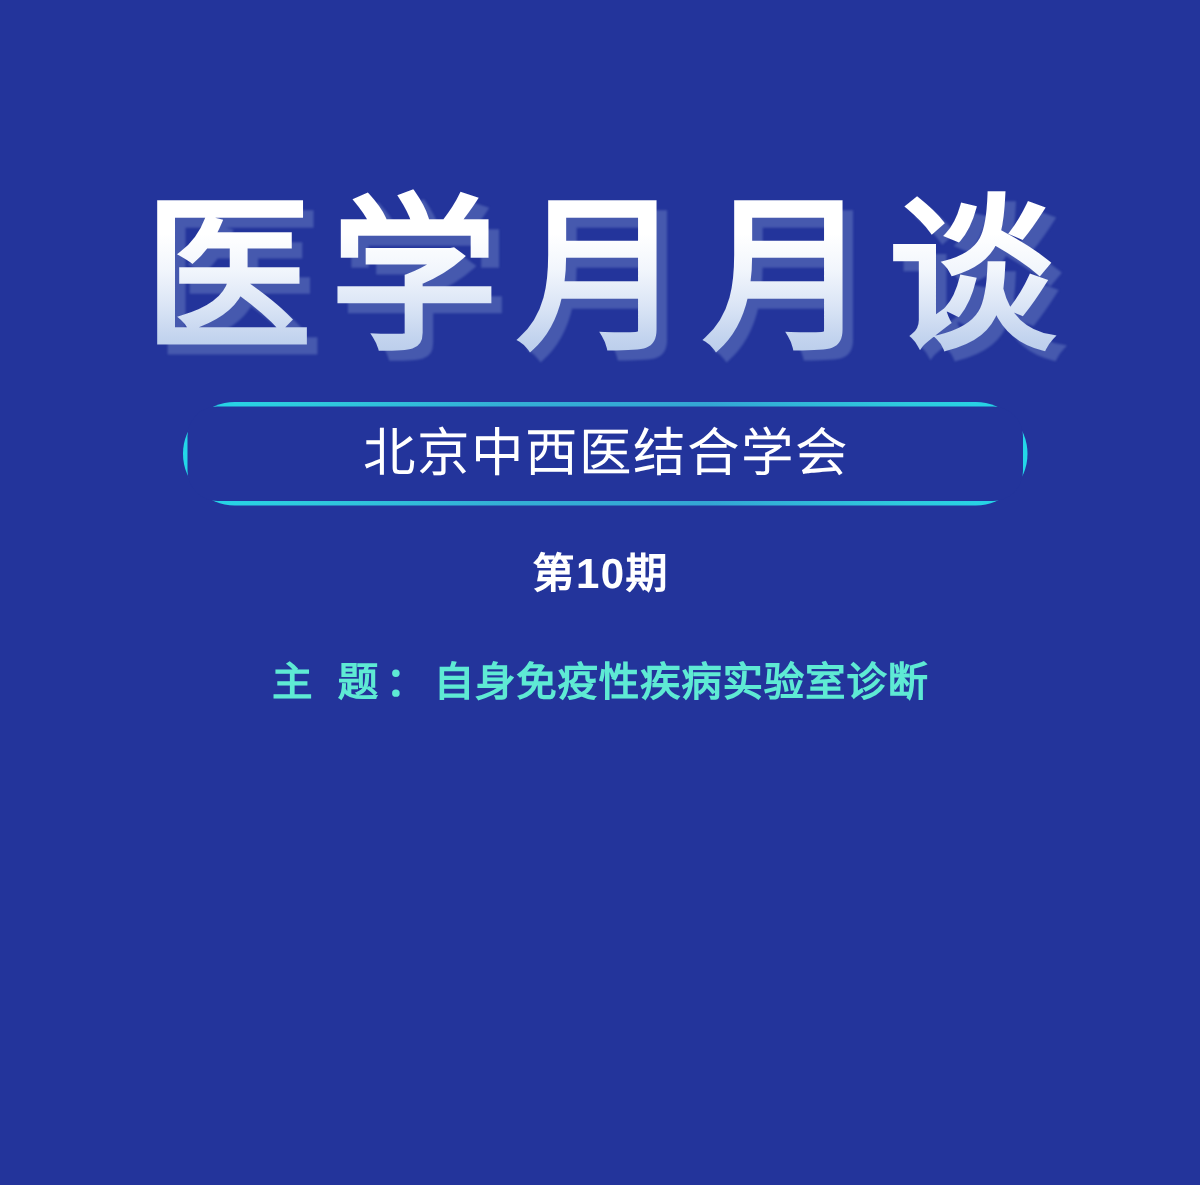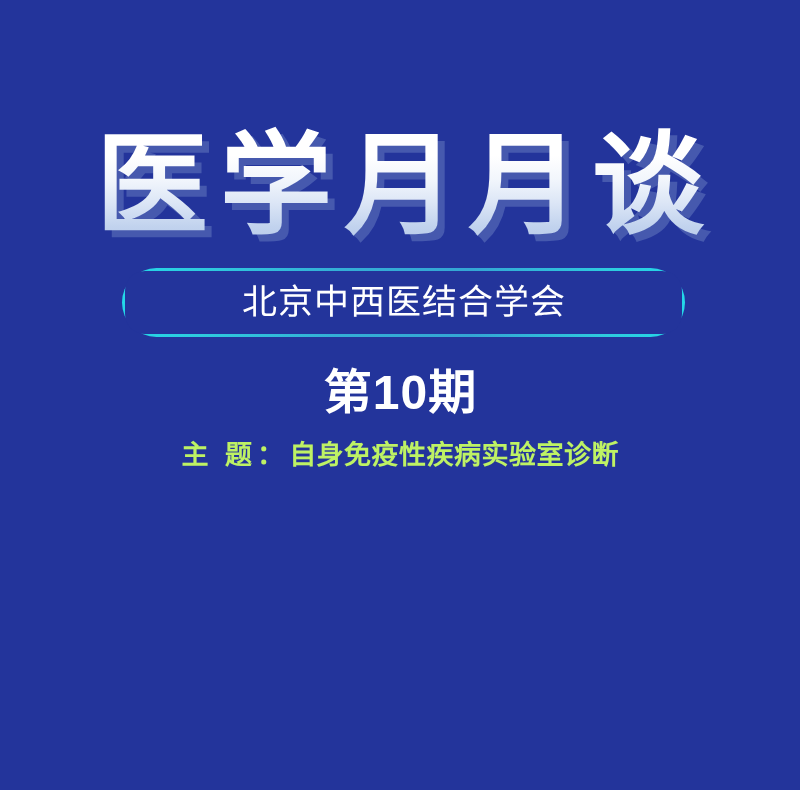--- a/index.html
+++ b/index.html
@@ -123,40 +123,40 @@
 
   
   .episode {
     position: absolute;
     left: 0;
     top: 369px;
     width: 800px;
     text-align: center;
     font-family: "Liberation Sans", "DejaVu Sans", sans-serif;
     font-weight: bold;
-    font-size: 48px;
+    font-size: 28px;
     line-height: 1;
     color: #FFFFFF;
     letter-spacing: 1px;
     text-indent: 1px;
     white-space: nowrap;
   }
 
   
   .theme {
     position: absolute;
     left: 0;
     top: 440px;
     width: 800px;
     text-align: center;
     font-family: "Liberation Serif", "DejaVu Serif", serif;
     font-weight: bold;
     font-size: 27px;
     line-height: 1.12;
-    color: #bef264;
+    color: #5eead4;
     letter-spacing: 0.5px;
     text-indent: 0.5px;
     white-space: nowrap;
   }
 
   .theme-label {
     letter-spacing: 5px;
   }
 </style>
 </head>

